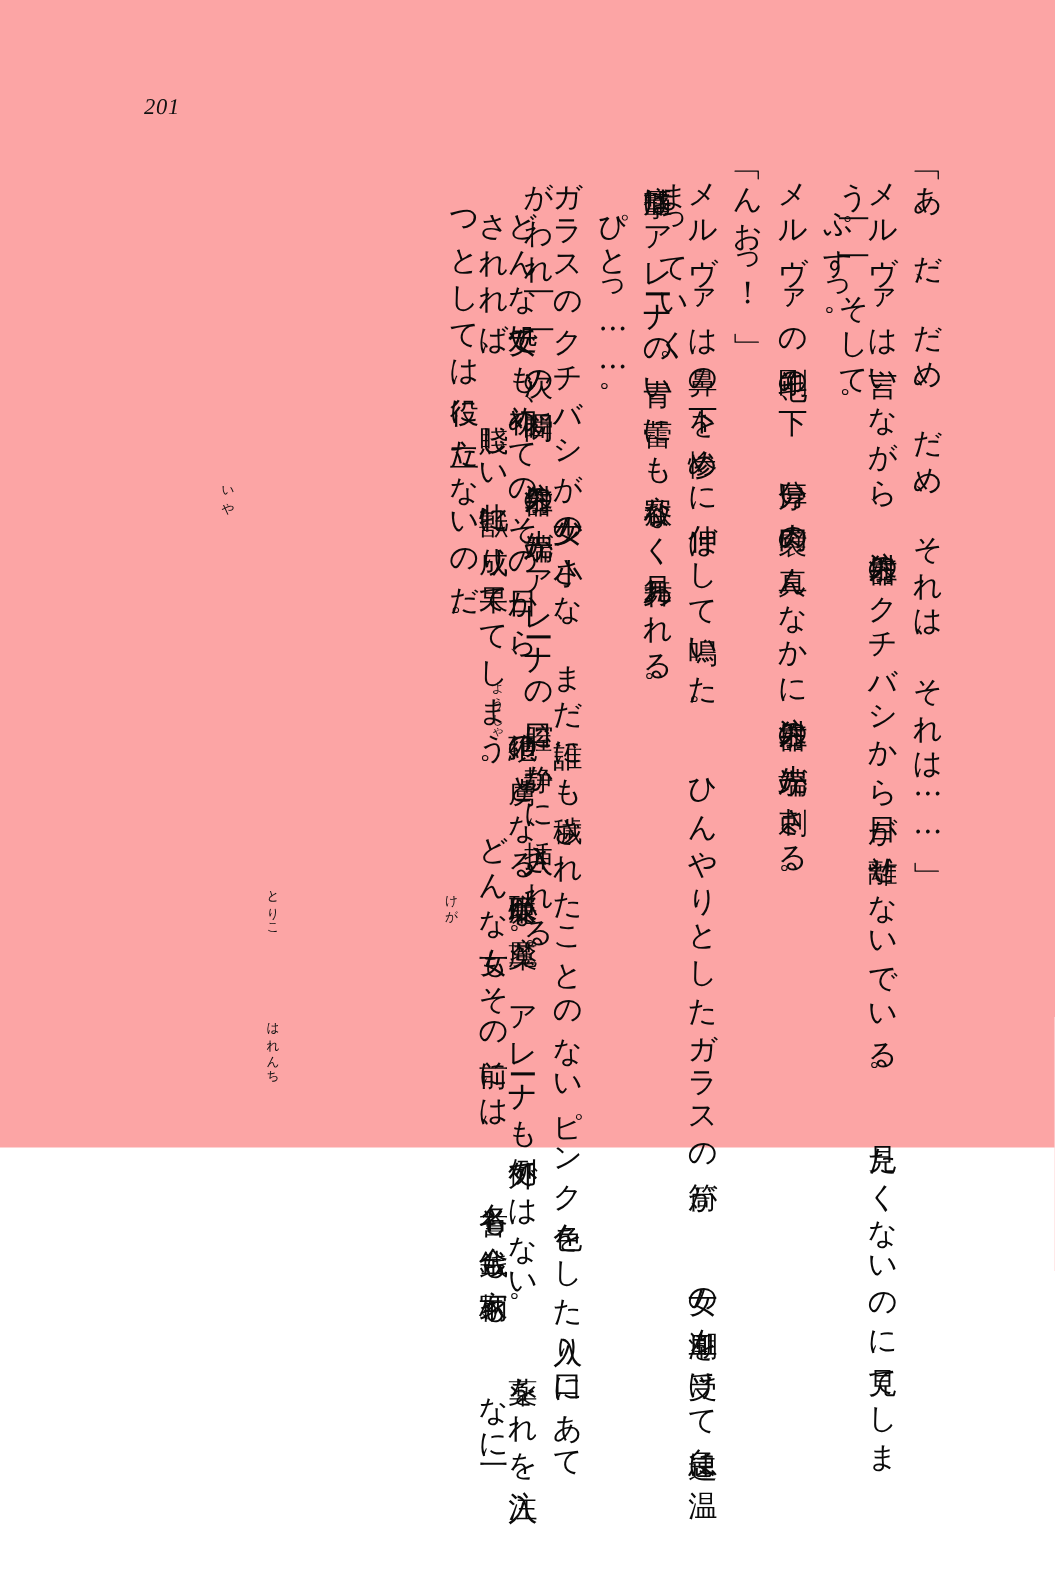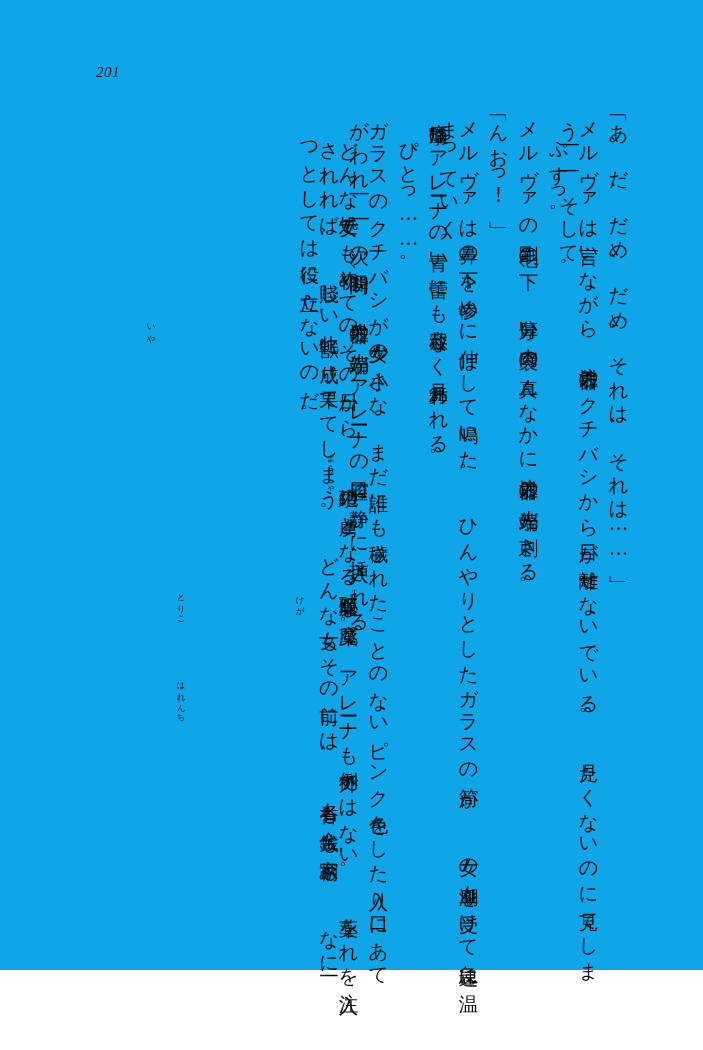--- a/index.html
+++ b/index.html
@@ -10,22 +10,22 @@
   body {
     width: 703px;
     height: 1050px;
     overflow: hidden;
     font-family: "Liberation Serif", "DejaVu Serif", serif;
     color: #000000;
   }
   .page {
     position: relative;
     width: 703px;
-    height: 970px;
-    background: #0ea5e9;
+    height: 765px;
+    background: #fca5a5;
   }
   .page-number {
     position: absolute;
     top: 64px;
     left: 96px;
     font-size: 15px;
     font-family: "Liberation Serif", "DejaVu Serif", serif;
     font-style: italic;
     color: #111;
     letter-spacing: 0.5px;

